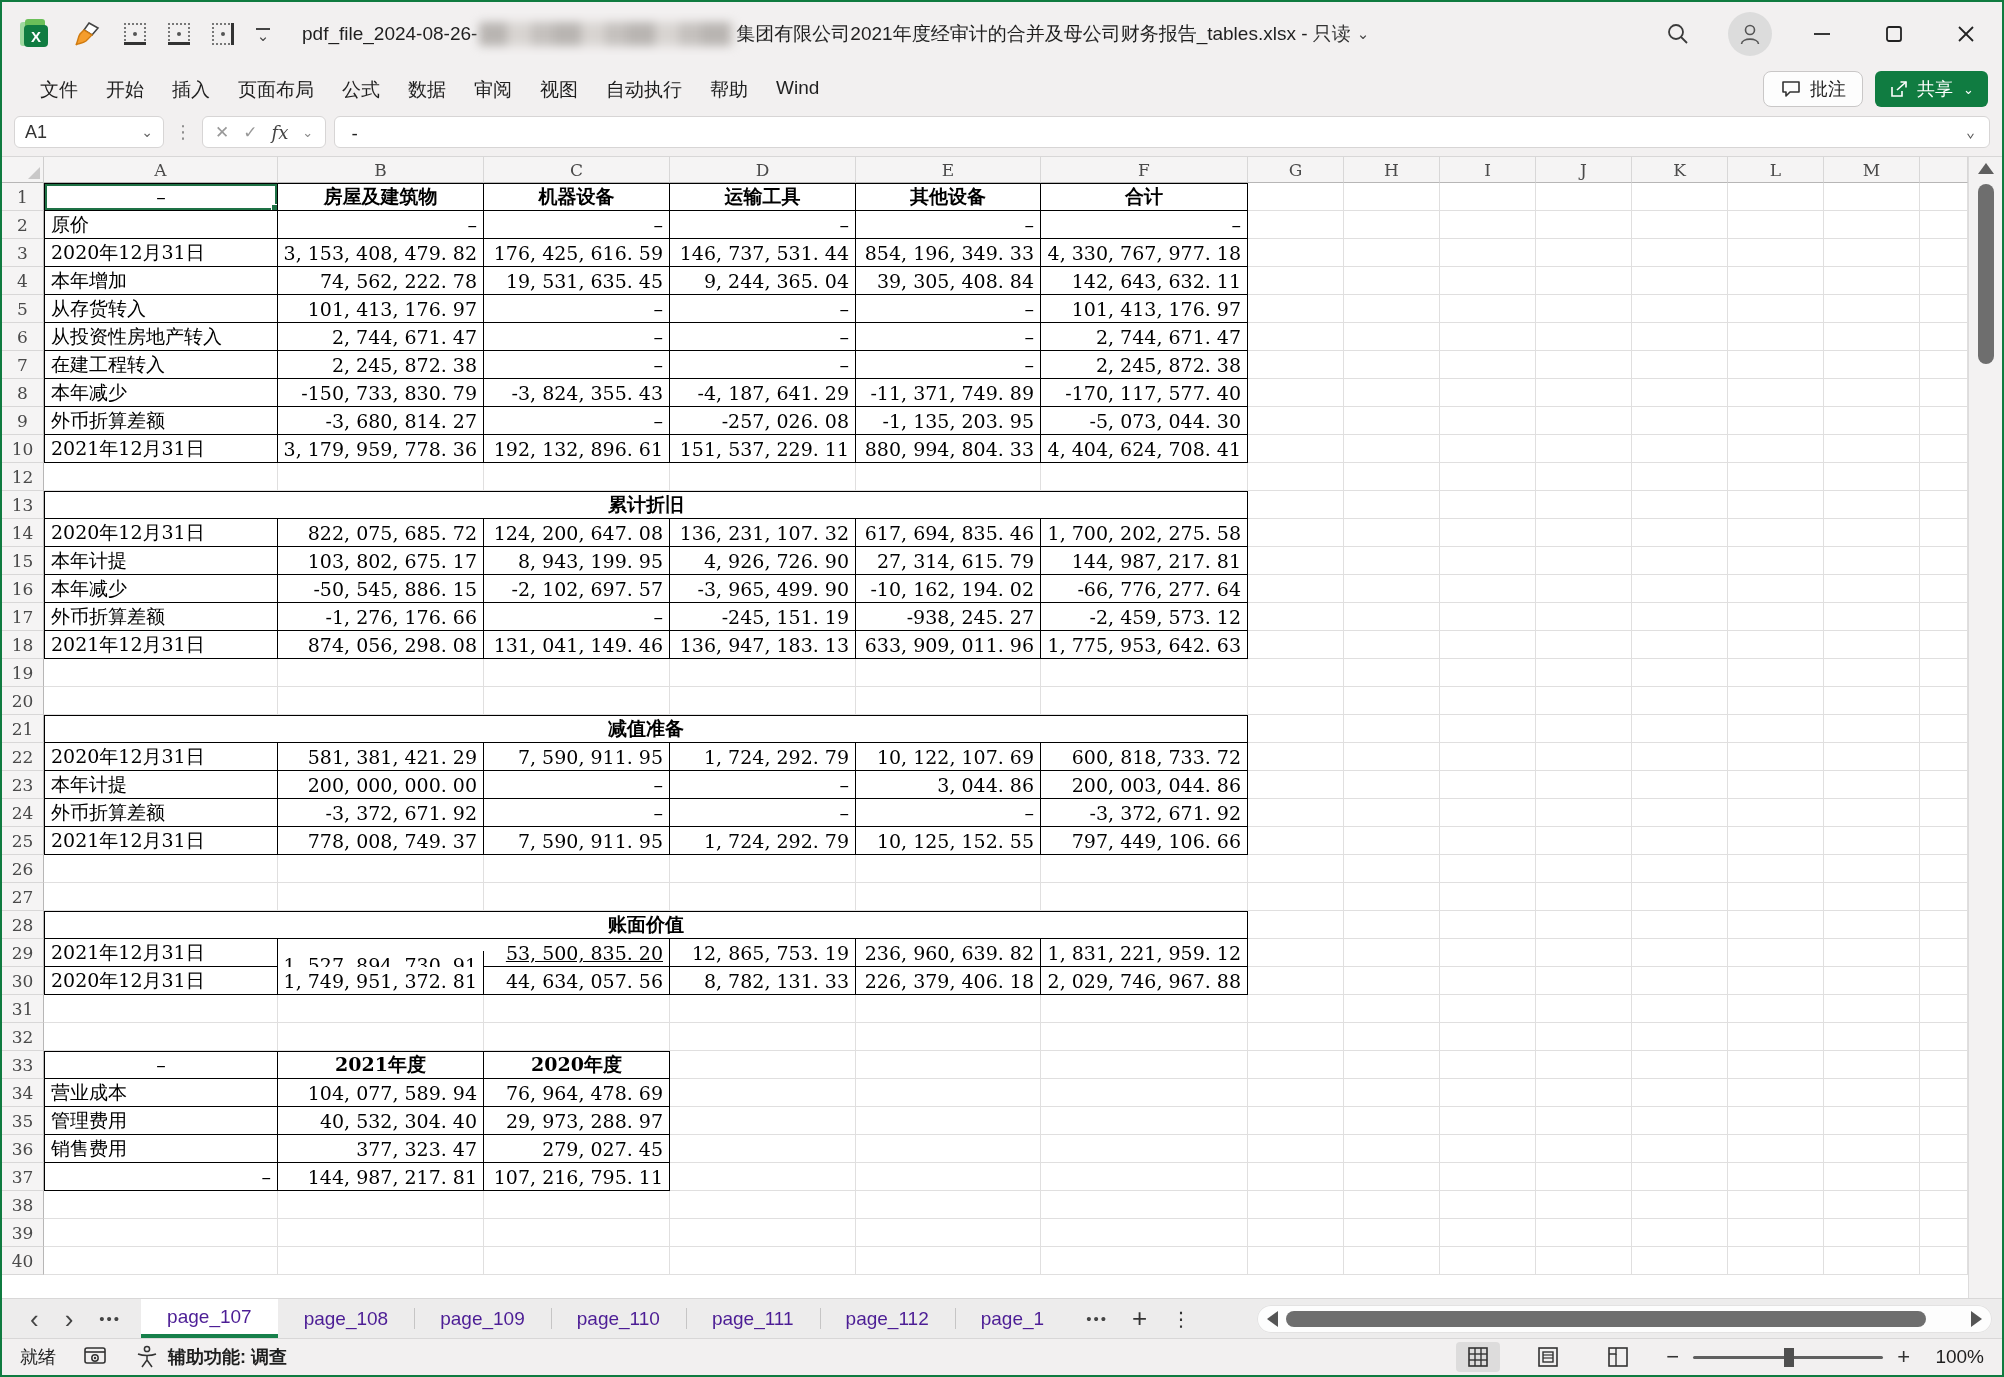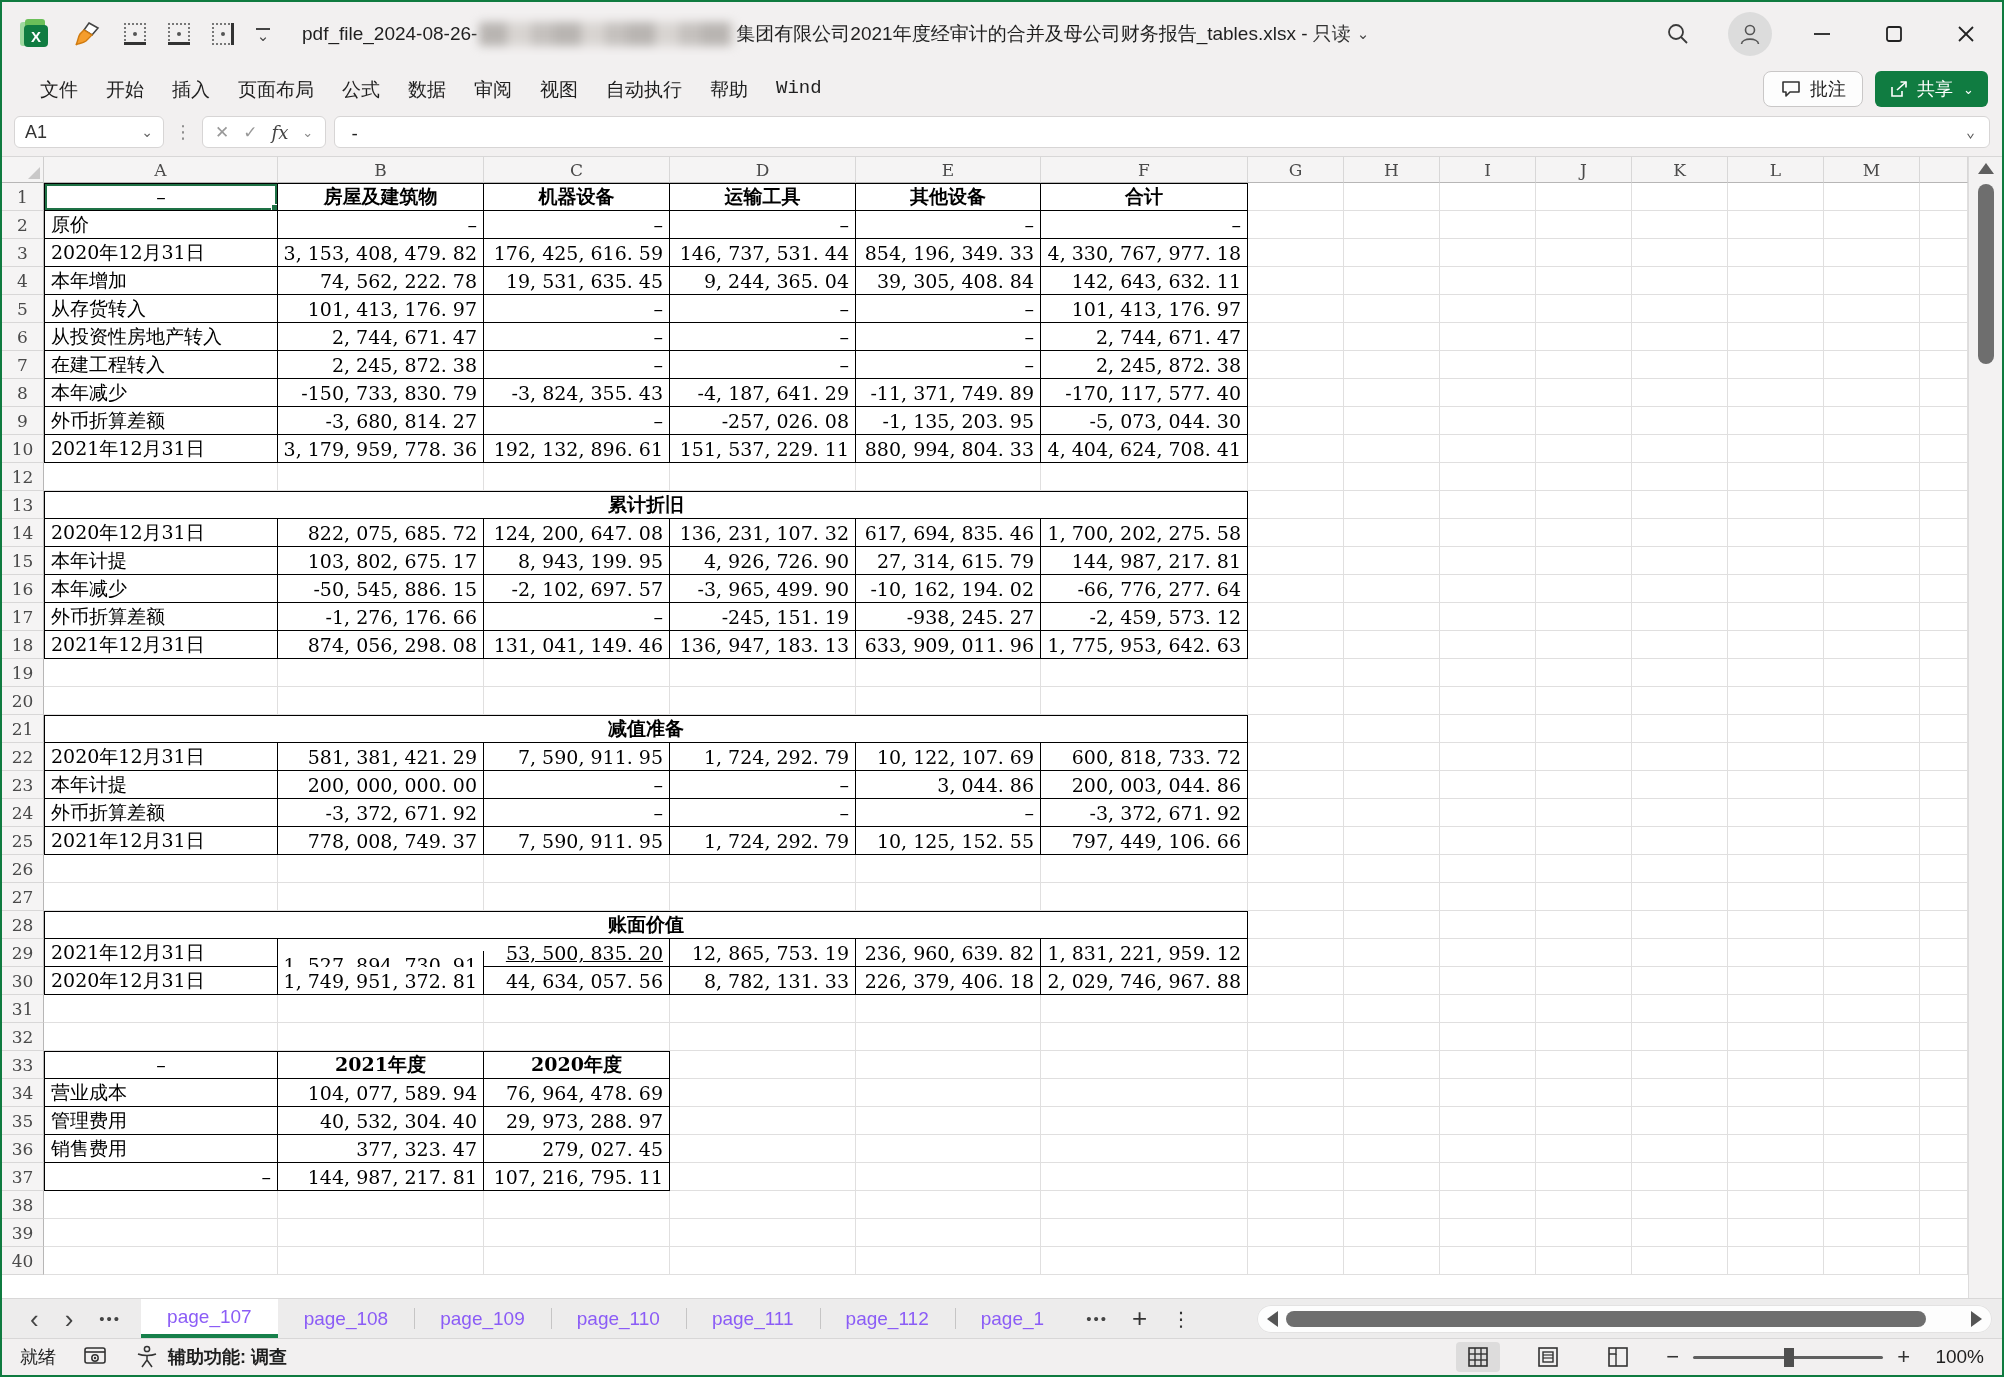--- a/index.html
+++ b/index.html
@@ -76,21 +76,21 @@
   
   .vscroll{ position:absolute; top:0; right:0; width:34px; bottom:0; background:#f3f2f2; border-left:1px solid #dddcdc; display:flex; flex-direction:column; align-items:center;}
   .vscroll .up{ margin-top:6px; width:0; height:0; border-left:8px solid transparent; border-right:8px solid transparent; border-bottom:11px solid #5f5f5f;}
   .vscroll .thumb{ margin-top:10px; width:16px; height:180px; background:#6e6e6e; border-radius:8px;}
   
   .tabbar{ height:40px; background:#edecec; display:flex; align-items:stretch; position:relative; border-top:1px solid #d8d7d7; flex:0 0 auto;}
   .tabnav{ display:flex; align-items:center; gap:26px; padding:0 20px 0 28px; color:#444;}
   .tabnav .glyph{ font-size:26px; line-height:1; color:#444;}
   .tabnav .dots{ font-size:15px; letter-spacing:2px; color:#444;}
   .tabs{ display:flex; align-items:stretch;}
-  .tab{ display:flex; align-items:center; padding:0 26px; font-size:19px; color:#8b5cf6; position:relative;}
+  .tab{ display:flex; align-items:center; padding:0 26px; font-size:19px; color:#4c1d95; position:relative;}
   .tab + .tab::before{ content:''; position:absolute; left:0; top:9px; bottom:9px; width:1px; background:#c6c5c5;}
   .tab.active{ background:#fff; border-bottom:4px solid #17804b; font-weight:500;}
   .tab.active::before, .tab.active + .tab::before{ display:none;}
   .tab-extra{ display:flex; align-items:center; gap:24px; padding:0 16px; color:#444;}
   .tab-extra .dots{ font-size:15px; letter-spacing:2px;}
   .tab-extra .plus{ font-size:26px; color:#333;}
   .tab-extra .vdots3{ font-size:20px; color:#333;}
   .hscroll{ position:absolute; right:10px; top:6px; width:735px; height:28px; background:#fdfdfd; border-radius:14px; box-shadow:0 0 0 1px #e3e2e2 inset; display:flex; align-items:center; padding:0 10px;}
   .hscroll .left{ width:0; height:0; border-top:8px solid transparent; border-bottom:8px solid transparent; border-right:11px solid #555;}
   .hscroll .right{ width:0; height:0; border-top:8px solid transparent; border-bottom:8px solid transparent; border-left:11px solid #555; margin-left:auto;}
@@ -174,21 +174,21 @@
     <div class="tb-btn">
       <svg width="24" height="24" viewBox="0 0 24 24">
           <line x1="5" y1="5" x2="19" y2="19" stroke="#222" stroke-width="1.8"></line>
           <line x1="19" y1="5" x2="5" y2="19" stroke="#222" stroke-width="1.8"></line>
         </svg>
     </div>
   </div>
 </div>
 
 <div class="menubar">
-  <div style="display:flex;font-family:Liberation Mono, monospace;">
+  <div style="display:flex;">
       <div class="menu-item">文件</div>
       <div class="menu-item">开始</div>
       <div class="menu-item">插入</div>
       <div class="menu-item">页面布局</div>
       <div class="menu-item">公式</div>
       <div class="menu-item">数据</div>
       <div class="menu-item">审阅</div>
       <div class="menu-item">视图</div>
       <div class="menu-item">自动执行</div>
       <div class="menu-item">帮助</div>

